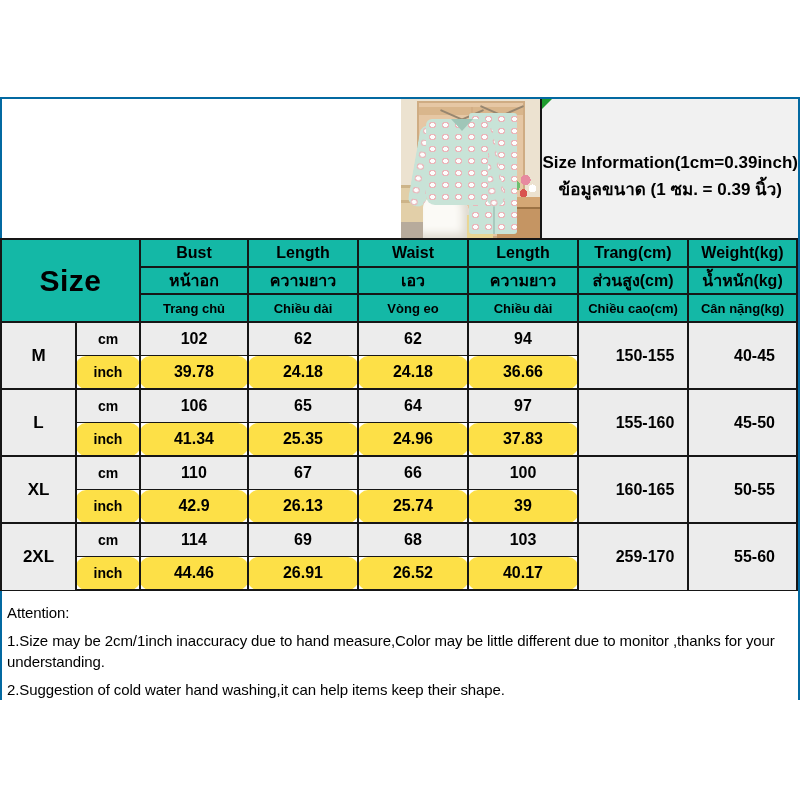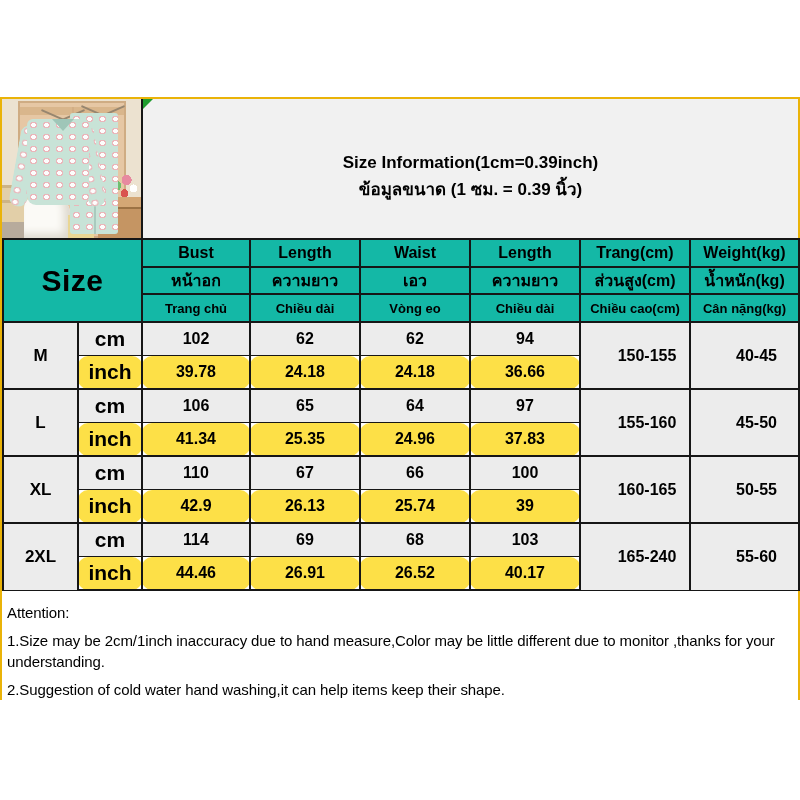--- a/index.html
+++ b/index.html
@@ -3,22 +3,22 @@
 <meta charset="utf-8">
 <style>
   html,body{margin:0;padding:0;}
   body{
     width:800px;height:800px;background:#ffffff;position:relative;
     font-family:"Liberation Sans", sans-serif;color:#000;
     -webkit-font-smoothing:antialiased;
   }
   .sheet{
     position:absolute;left:0;top:97px;width:800px;height:603px;
-    box-sizing:border-box;border:2px solid #eab308;background:#ffffff;
-    display:flex;flex-direction:column;
+    box-sizing:border-box;border:2px solid #0369a1;background:#ffffff;
+    display:flex;flex-direction:column;align-items:flex-end;
   }
   
   .top-row{display:flex;height:139px;flex:0 0 139px;}
   .photo-cell{
     width:139px;flex:0 0 139px;position:relative;overflow:hidden;
     border-right:2px solid #161616;background:#fdfcfa;
   }
   .title-cell{
     flex:1;background:#f1f1f1;position:relative;
     display:flex;flex-direction:column;justify-content:center;align-items:center;
@@ -69,21 +69,21 @@
     font-weight:bold;font-size:16px;padding:0;overflow:hidden;white-space:nowrap;
   }
   tr.hrow td{background:#14b8a6;height:25px;}
   tr.hrow.h1 td{height:26px;}
   tr.hrow.h3 td{height:26px;font-size:13px;}
   td.size-cell{background:#dcdcdc;font-size:30px;letter-spacing:0.5px;}
   tr.brow td{height:32px;}
   td.c-name{background:#e2e2e2;font-size:17px;}
   tr.row-cm td{background:#ececec;}
   tr.row-inch td{background:#fde047;border-radius:10px;}
-  td.c-unit{font-size:21px;}
+  td.c-unit{font-size:14px;}
   td.c-merge{background:#ececec;padding-left:24px;}
   tr.row-cm td{border-bottom-width:1px;}
   tr.row-inch td{border-top-width:1px;}
   
   .attention{
     flex:1;background:#ffffff;padding:4px 5px 0 5px;
     font-size:15px;line-height:21px;letter-spacing:-0.1px;
   }
   .attention div{white-space:normal;margin-top:7px;}
 </style>
@@ -213,21 +213,21 @@
       <td>39</td>
     </tr>
 
     <tr class="brow row-cm">
       <td class="c-name" rowspan="2">2XL</td>
       <td class="c-unit">cm</td>
       <td>114</td>
       <td>69</td>
       <td>68</td>
       <td>103</td>
-      <td class="c-merge" rowspan="2">165-240</td>
+      <td class="c-merge" rowspan="2">259-170</td>
       <td class="c-merge" rowspan="2">55-60</td>
     </tr>
     <tr class="brow row-inch">
       <td class="c-unit">inch</td>
       <td>44.46</td>
       <td>26.91</td>
       <td>26.52</td>
       <td>40.17</td>
     </tr>
   </tbody>

